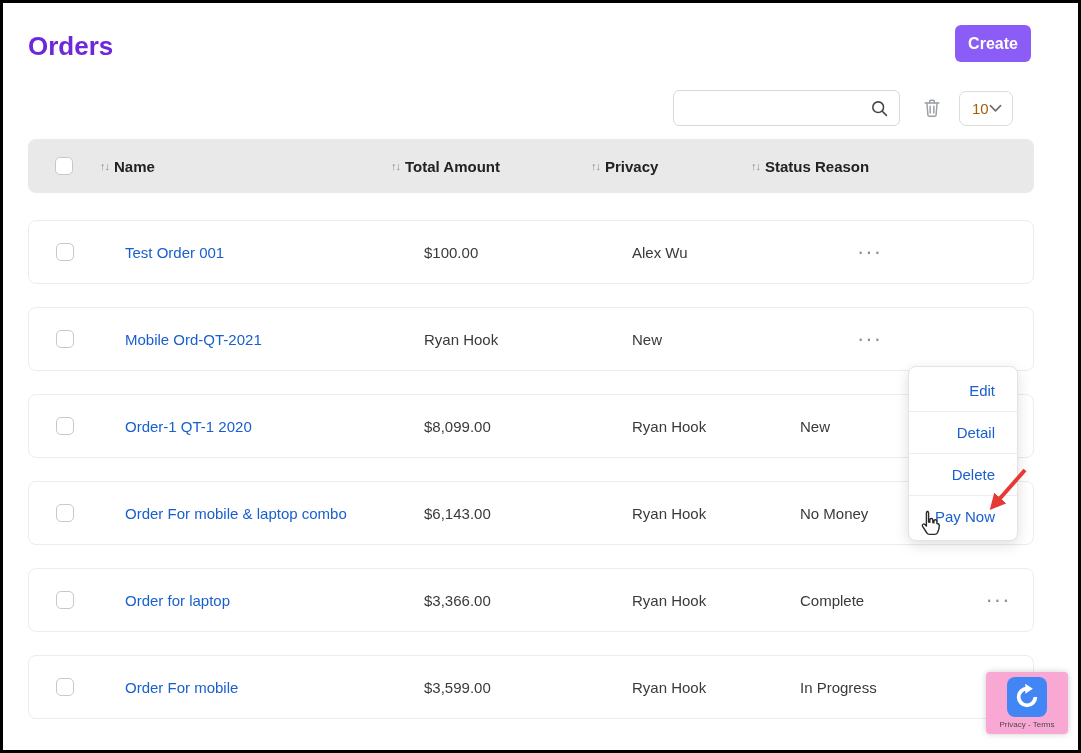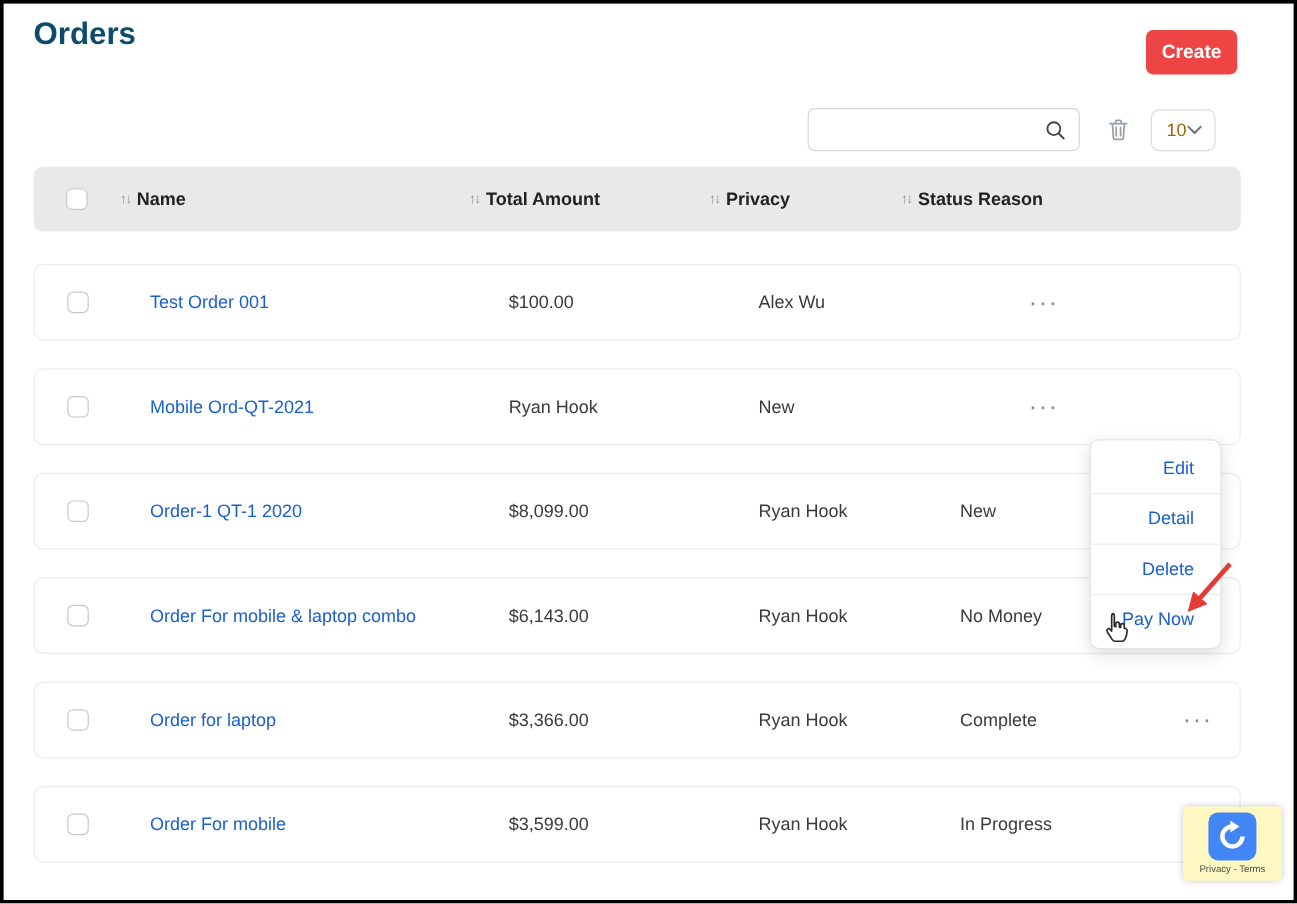--- a/index.html
+++ b/index.html
@@ -10,31 +10,31 @@
     position: relative;
     width: 1081px;
     height: 753px;
     border: 3px solid #000;
     background: #fff;
     overflow: hidden;
   }
 
   .page-title {
     position: absolute;
-    left: 25px; top: 10px;
+    left: 25px; top: 28px;
     font-size: 26px;
     font-weight: 800;
-    color: #0c4a6e;
+    color: #6d28d9;
   }
 
   .create-btn {
     position: absolute;
     top: 22px; right: 47px;
     width: 76px; height: 37px;
-    background: #ef4444;
+    background: #8b5cf6;
     color: #fff;
     border: none;
     border-radius: 6px;
     font-size: 16px;
     font-weight: 600;
     font-family: inherit;
     cursor: pointer;
   }
 
   .search-wrap {
@@ -170,21 +170,21 @@
   }
   .menu-item:last-child { border-bottom: none; }
 
   .anno-arrow { position: absolute; left: 978px; top: 462px; z-index: 20; pointer-events: none; }
   .cursor-hand { position: absolute; left: 915px; top: 506px; z-index: 21; pointer-events: none; }
 
   .recaptcha-badge {
     position: absolute;
     right: 10px; bottom: 16px;
     width: 82px; height: 62px;
-    background: #fef9c3;
+    background: #f9a8d4;
     border-radius: 4px;
     box-shadow: 0 0 6px rgba(0,0,0,0.2);
     display: flex;
     flex-direction: column;
     align-items: center;
     justify-content: center;
     gap: 3px;
     z-index: 15;
   }
   .recaptcha-logo {

